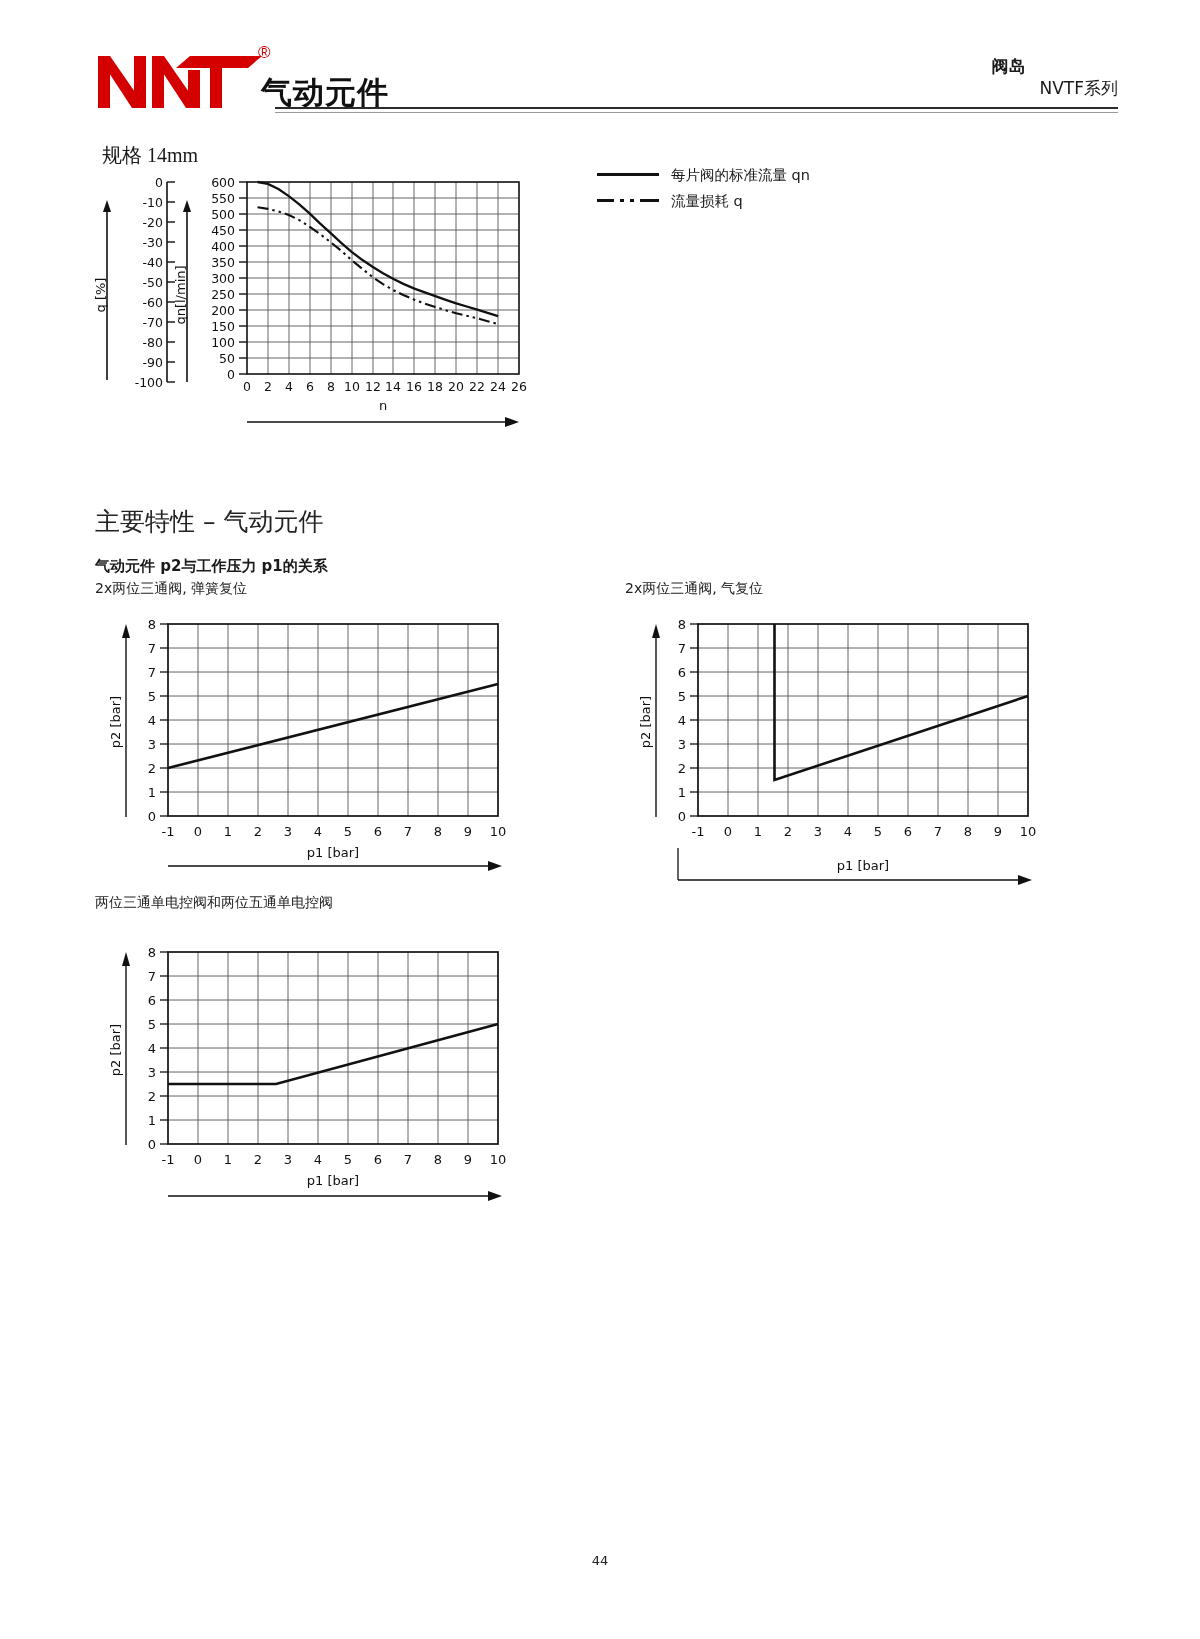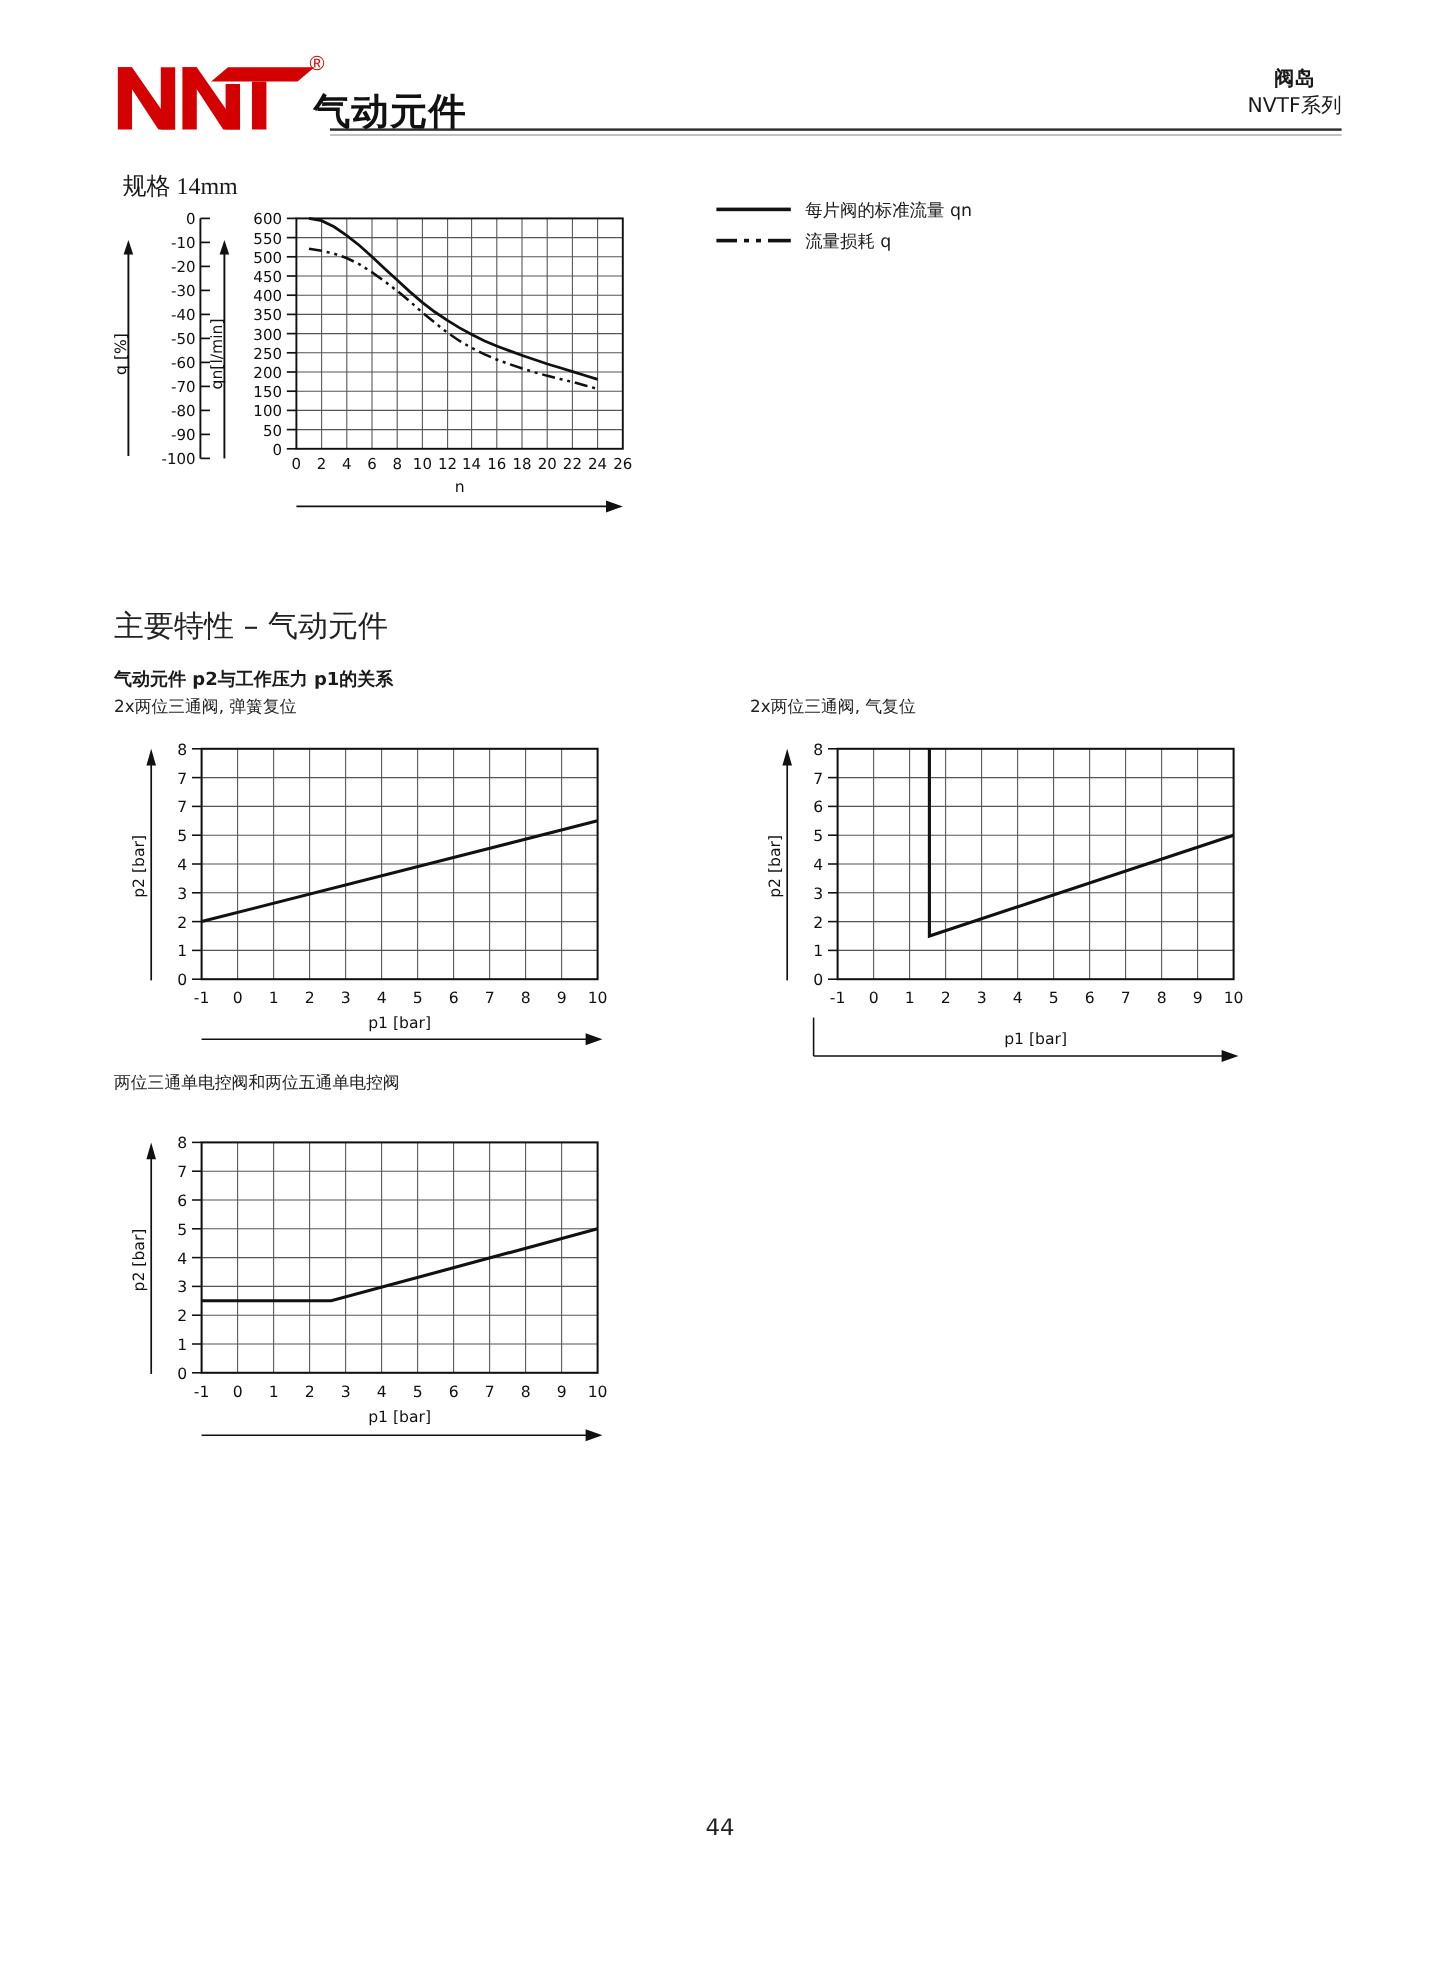--- a/index.html
+++ b/index.html
@@ -22,24 +22,24 @@
     font-size:17px;color:#c00;line-height:1;
   }
   .brand-cn{
     position:absolute;left:261px;top:72px;
     font-size:31px;font-weight:bold;letter-spacing:1px;
     font-family:Liberation Mono, monospace;
     color:#111;
   }
   .hdr-right{
     position:absolute;right:82px;top:55px;
-    text-align:center;line-height:1.32;
+    text-align:left;line-height:1.32;
   }
   .hdr-right .l1{font-size:17px;font-weight:bold;font-family:"DejaVu Sans",sans-serif;}
-  .hdr-right .l2{font-size:17px;font-family:"DejaVu Sans",sans-serif;}
+  .hdr-right .l2{font-size:17px;font-family:"DejaVu Sans",sans-serif;margin-left:48px;}
   .rule-thick{
     position:absolute;left:275px;right:82px;top:107px;height:2px;background:#2b2b2b;
   }
   .rule-thin{
     position:absolute;left:275px;right:82px;top:112px;height:1px;background:#9a9a9a;
   }
 
   
   .spec-label{
     position:absolute;left:102px;top:142px;
@@ -54,22 +54,22 @@
     font-size:15px;font-weight:bold;font-family:"DejaVu Sans",sans-serif;
   }
   .cap{
     position:absolute;font-size:14px;font-family:"DejaVu Sans",sans-serif;color:#222;
   }
   .cap-a{left:95px;top:580px;text-align:right;}
   .cap-b{left:625px;top:580px;}
   .cap-c{left:95px;top:894px;}
 
   .pageno{
-    position:absolute;left:0;top:1512px;width:1200px;text-align:center;
-    font-size:19px;color:#222;font-family:"DejaVu Sans",sans-serif;
+    position:absolute;left:0;top:1553px;width:1200px;text-align:center;
+    font-size:13px;color:#222;font-family:"DejaVu Sans",sans-serif;
   }
 
   
   .legend{position:absolute;left:597px;top:162px;}
   .legend-row{display:flex;align-items:center;height:26px;}
   .legend-key{width:62px;height:12px;margin-right:12px;position:relative;}
   .legend-key .solid{position:absolute;left:0;top:4px;width:62px;height:3px;background:#111;}
   .legend-key .dashdot{
     position:absolute;left:0;top:4px;width:62px;height:3px;
     background:repeating-linear-gradient(to right,#111 0 17px,transparent 17px 23px,#111 23px 27px,transparent 27px 33px,#111 33px 37px,transparent 37px 43px,#111 43px 62px);

